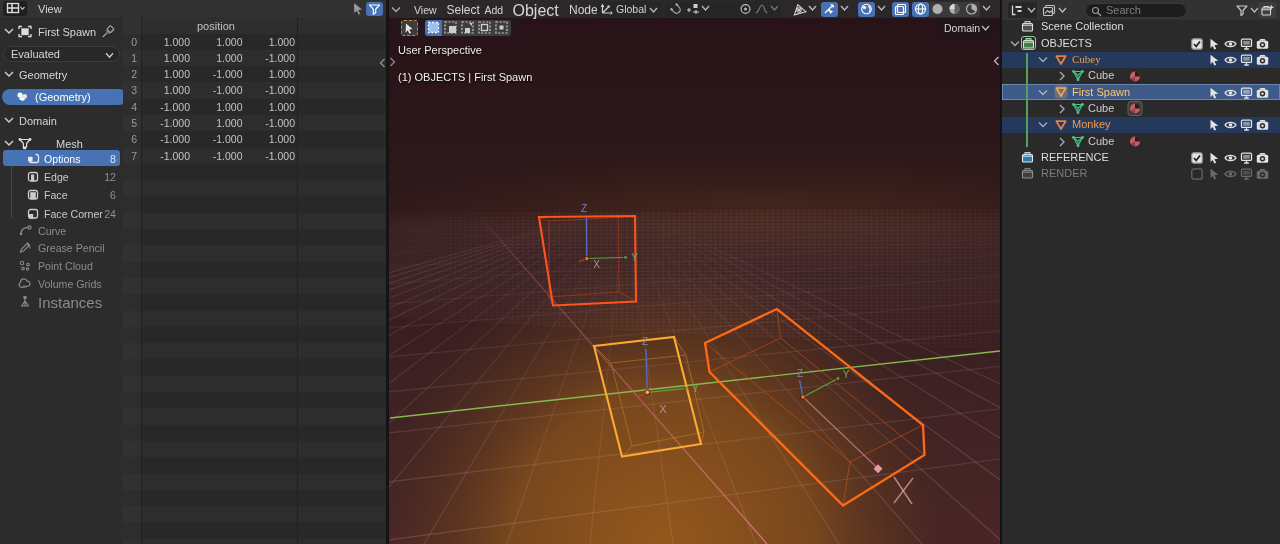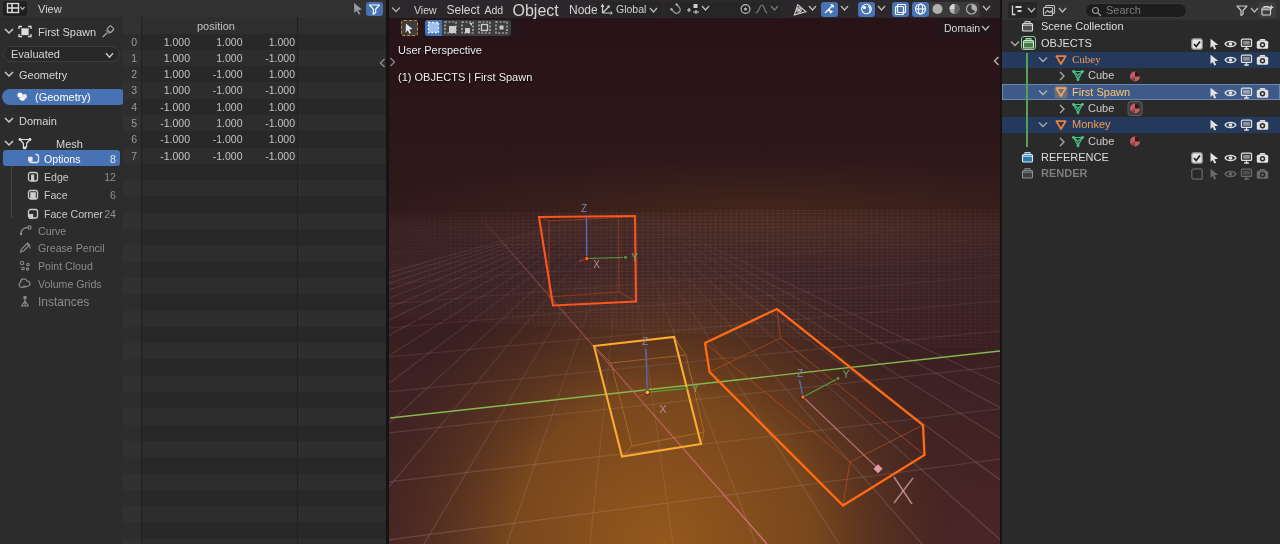--- a/index.html
+++ b/index.html
@@ -149,21 +149,21 @@
         <path d="M4 10.5 a2.8 2.8 0 0 1 -1.5-5.2 a3.4 3.4 0 0 1 6.6-1.2 a2.6 2.6 0 0 1 1.4 4.9 Z" stroke="#8a8a8a" fill="none" stroke-width="1.2"></path>
         <path d="M4.5 10.5 l1.5-2 1.5 2 1.5-2" stroke="#8a8a8a" fill="none" stroke-width="1"></path>
       </svg>
       <div class="txt" style="left:38px;top:277.9px;color:#8b8b8b;font-size:10.6px;">Volume Grids</div>
       <svg class="abs" style="left:18px;top:294.7px;" width="14" height="13" viewBox="0 0 14 13">
         <g stroke="#8a8a8a" stroke-width="1.2" fill="none">
           <path d="M7 2 v9 M3 11 h8 M7 6 l-3.5 5 M7 6 l3.5 5"></path>
           <circle cx="7" cy="2.5" r="1.2" fill="#8a8a8a"></circle>
         </g>
       </svg>
-      <div class="txt" style="left:38px;top:295.7px;color:#8b8b8b;font-size:12px;">Instances</div>
+      <div class="txt" style="left:38px;top:295.7px;color:#8b8b8b;font-size:15px;">Instances</div>
       <div class="abs" style="left:123px;top:17px;width:263px;height:527px;background:#282828;overflow:hidden;">
         <div class="abs" style="left:0;top:32.8px;width:263px;height:16.3px;background:#2d2d2d;"></div>
         <div class="abs" style="left:0;top:65.4px;width:263px;height:16.3px;background:#2d2d2d;"></div>
         <div class="abs" style="left:0;top:98.0px;width:263px;height:16.3px;background:#2d2d2d;"></div>
         <div class="abs" style="left:0;top:130.6px;width:263px;height:16.3px;background:#2d2d2d;"></div>
         <div class="abs" style="left:0;top:163.2px;width:263px;height:16.3px;background:#2d2d2d;"></div>
         <div class="abs" style="left:0;top:195.8px;width:263px;height:16.3px;background:#2d2d2d;"></div>
         <div class="abs" style="left:0;top:228.4px;width:263px;height:16.3px;background:#2d2d2d;"></div>
         <div class="abs" style="left:0;top:261.0px;width:263px;height:16.3px;background:#2d2d2d;"></div>
         <div class="abs" style="left:0;top:293.6px;width:263px;height:16.3px;background:#2d2d2d;"></div>
@@ -788,21 +788,21 @@
         <rect x="0.8" y="2.8" width="11.4" height="8" rx="1.5" fill="#e2e2e2"></rect>
         <path d="M3.2 2.8 l1.1-1.9 h4.4 l1.1 1.9 Z" fill="#e2e2e2"></path>
         <circle cx="6.5" cy="6.8" r="2.7" fill="#2a2a2a"></circle>
         <circle cx="6.5" cy="6.8" r="1.2" fill="#e2e2e2"></circle>
       </svg>
       <svg class="abs" style="left:19px;top:167.10000000000002px;opacity:0.55;" width="13" height="13" viewBox="0 0 13 13">
         <rect x="1.5" y="3.5" width="10" height="7.5" rx="1" fill="#4f4f4f" stroke="#e0e0e0" stroke-width="1.1"></rect>
         <path d="M2 5.2 h9" stroke="#e0e0e0" stroke-width="1"></path>
         <rect x="4" y="1.6" width="5" height="1.9" fill="#4f4f4f" stroke="#e0e0e0" stroke-width="0.9"></rect>
       </svg>
-      <div class="txt" style="left:39px;top:167.1px;color:#7d7d7d;font-weight:bold;">RENDER</div>
+      <div class="txt" style="left:39px;top:167.1px;color:#7d7d7d;">RENDER</div>
       <svg class="abs" style="left:189px;top:168.10000000000002px;opacity:0.55;" width="12" height="12" viewBox="0 0 12 12">
         <rect x="0.8" y="0.8" width="10.4" height="10.4" rx="2" fill="none" stroke="#999" stroke-width="1.2"></rect>
       </svg>
       <svg class="abs" style="left:206px;top:168.10000000000002px;opacity:0.35;" width="12" height="12" viewBox="0 0 12 12">
         <path d="M2.5 0.8 L10.2 6.8 L6.4 7.2 L8.2 10.8 L6.3 11.6 L4.7 7.9 L2.5 10 Z" fill="#e2e2e2"></path>
       </svg>
       <svg class="abs" style="left:222px;top:168.10000000000002px;opacity:0.35;" width="13" height="12" viewBox="0 0 13 12">
         <path d="M1 6 C3 2.6 10 2.6 12 6 C10 9.4 3 9.4 1 6 Z" fill="none" stroke="#e2e2e2" stroke-width="1.3"></path>
         <circle cx="6.5" cy="6" r="1.8" fill="#e2e2e2"></circle>
       </svg>

